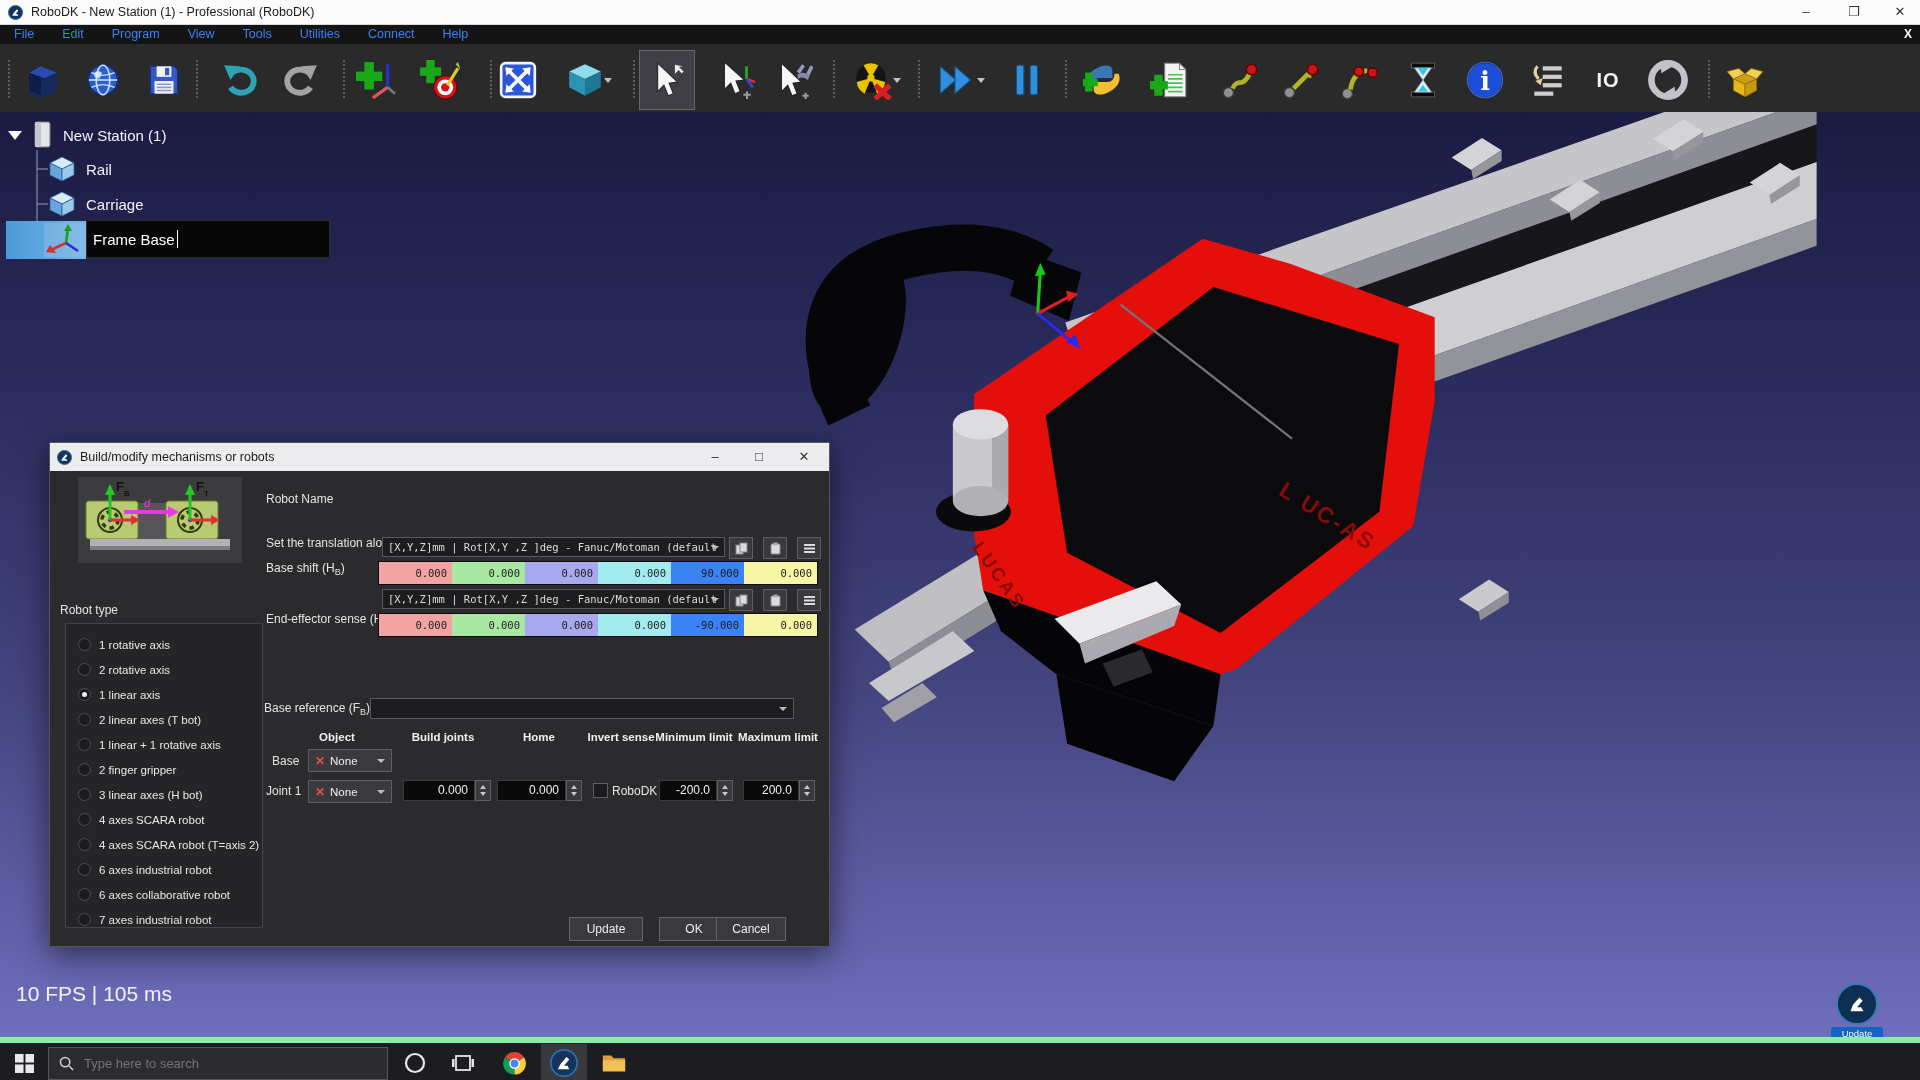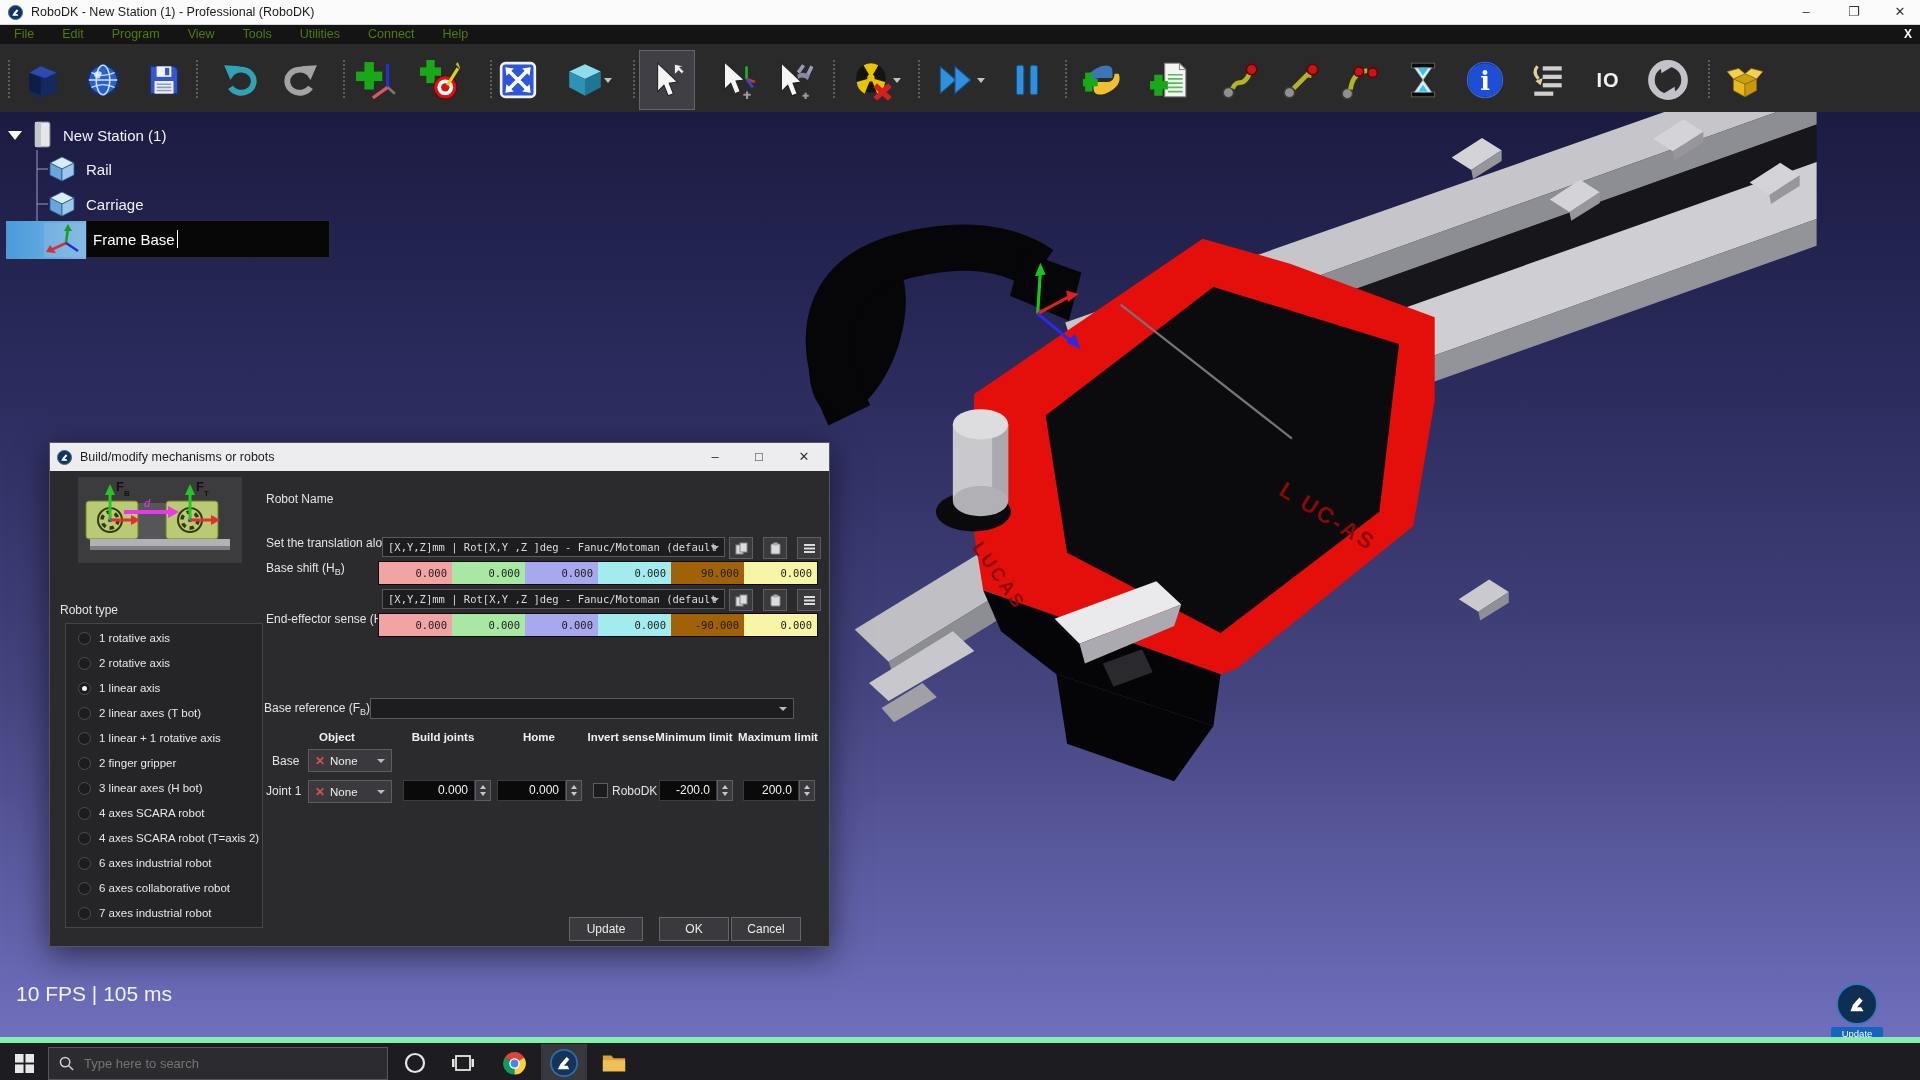--- a/index.html
+++ b/index.html
@@ -9,21 +9,21 @@
   
   .titlebar{position:absolute;top:0;left:0;width:1920px;height:24px;background:#fbfbfb;
             border-bottom:1px solid #d8d8d8;display:flex;align-items:center;}
   .titlebar .appicon{margin-left:8px;width:15px;height:15px;}
   .titlebar .title{margin-left:8px;font-size:12.5px;color:#1a1a1a;}
   .wctrl{position:absolute;top:0;height:24px;width:40px;text-align:center;line-height:24px;
          font-size:13px;color:#333;}
   
   .menubar{position:absolute;top:25px;left:0;width:1920px;height:19px;background:#141414;
            display:flex;align-items:center;}
-  .menuitem{color:#4d7c0f;font-size:12.5px;padding:0 14px;line-height:19px;}
+  .menuitem{color:#3b82f6;font-size:12.5px;padding:0 14px;line-height:19px;}
   .menuclose{position:absolute;right:8px;top:0;color:#fff;font-size:12px;font-weight:bold;line-height:19px;}
   
   .toolbar{position:absolute;top:44px;left:0;width:1920px;height:68px;background:#2a2a2a;
            border-bottom:1px solid #151515;}
   .tb{position:absolute;top:12px;width:48px;height:48px;display:flex;align-items:center;justify-content:center;}
   .grip{position:absolute;top:16px;width:3px;height:38px;border-left:2px dotted #5e5e5e;}
   .caret{position:absolute;width:0;height:0;border-left:4px solid transparent;border-right:4px solid transparent;
          border-top:5px solid #c2c2c2;top:34px;}
   .pressedbox{position:absolute;top:6px;width:54px;height:58px;background:#3f3f45;border:1px solid #65656b;}
   .iotext{color:#f2f2f2;font-weight:bold;font-size:20px;letter-spacing:1px;}
@@ -51,23 +51,23 @@
        font-family:"DejaVu Sans Mono",monospace;font-size:10.5px;line-height:18px;padding-left:5px;
        white-space:nowrap;overflow:hidden;}
   .mdd .ddc{position:absolute;right:5px;top:8px;border-left:4px solid transparent;border-right:4px solid transparent;
        border-top:4px solid #bcbcbc;width:0;height:0;}
   .mbtn{position:absolute;width:22px;height:20px;background:#3a3a3e;border:1px solid #5e5e62;
         display:flex;align-items:center;justify-content:center;}
   .vrow{position:absolute;display:flex;border:1px solid #0c0c0c;}
   .cell{width:73px;height:22px;font-family:"DejaVu Sans Mono",monospace;font-size:10.5px;color:#1b1b1b;
         text-align:right;line-height:22px;padding-right:5px;box-sizing:border-box;}
   .c0{background:#f2a3a3;} .c1{background:#a8e8a2;} .c2{background:#a8a8ee;}
-  .c3{background:#a2ecf0;} .c4{background:#a16207;} .c5{background:#f6f6a6;}
+  .c3{background:#a2ecf0;} .c4{background:#3b82f6;} .c5{background:#f6f6a6;}
   .rtbox{position:absolute;left:15px;top:180px;width:196px;height:303px;background:#252528;border:1px solid #454549;}
-  .rt-row{position:absolute;left:12px;display:flex;height:25px;width:180px;}
+  .rt-row{position:absolute;left:12px;display:flex;align-items:center;height:25px;width:180px;}
   .rad{width:11px;height:11px;border-radius:50%;background:#1c1c1e;border:1px solid #4c4c52;margin-right:8px;flex:none;}
   .rt-row.sel .rad{background:#1c1c1e;box-shadow:inset 0 0 0 2.5px #1c1c1e;position:relative;}
   .rt-row.sel .rad::after{content:"";position:absolute;left:3px;top:3px;width:5px;height:5px;border-radius:50%;background:#f2f2f2;}
   .rad{position:relative;}
   .rt-lbl{font-size:11.5px;color:#e8e8e8;white-space:nowrap;}
   .wdd{position:absolute;background:#1d1d1f;border:1px solid #5a5a5e;}
   .ndd{position:absolute;width:82px;height:21px;background:#3a3a3e;border:1px solid #5e5e62;
        display:flex;align-items:center;font-size:11.5px;color:#eee;}
   .ndd .x{color:#e05050;font-weight:bold;margin:0 5px 0 6px;font-size:12px;}
   .ndd .ddc{margin-left:auto;margin-right:6px;border-left:4px solid transparent;border-right:4px solid transparent;border-top:4px solid #bcbcbc;width:0;height:0;}
@@ -658,21 +658,21 @@
   <div class="ud" style="left:516px;top:337px"></div>
   <div class="chk" style="left:543px;top:340px"></div>
   <div class="dlabel" style="left:562px;top:341px">RoboDK</div>
   <div class="spin" style="left:609px;top:337px;width:58px">-200.0</div>
   <div class="ud" style="left:667px;top:337px"></div>
   <div class="spin" style="left:693px;top:337px;width:56px">200.0</div>
   <div class="ud" style="left:749px;top:337px"></div>
 
   <div class="dbtn" style="left:519px;top:474px;width:72px">Update</div>
   <div class="dbtn" style="left:609px;top:474px;width:68px">OK</div>
-  <div class="dbtn" style="left:681px;top:474px;width:68px">Cancel</div>
+  <div class="dbtn" style="left:666px;top:474px;width:68px">Cancel</div>
 </div>
 
 <div class="taskbar">
   <div class="tkicon" style="left:4px">
     <svg width="19" height="19" viewBox="0 0 20 20">
         <rect x="0" y="0" width="9" height="9" fill="#e8e8ea"></rect>
         <rect x="11" y="0" width="9" height="9" fill="#e8e8ea"></rect>
         <rect x="0" y="11" width="9" height="9" fill="#e8e8ea"></rect>
         <rect x="11" y="11" width="9" height="9" fill="#e8e8ea"></rect>
       </svg>

